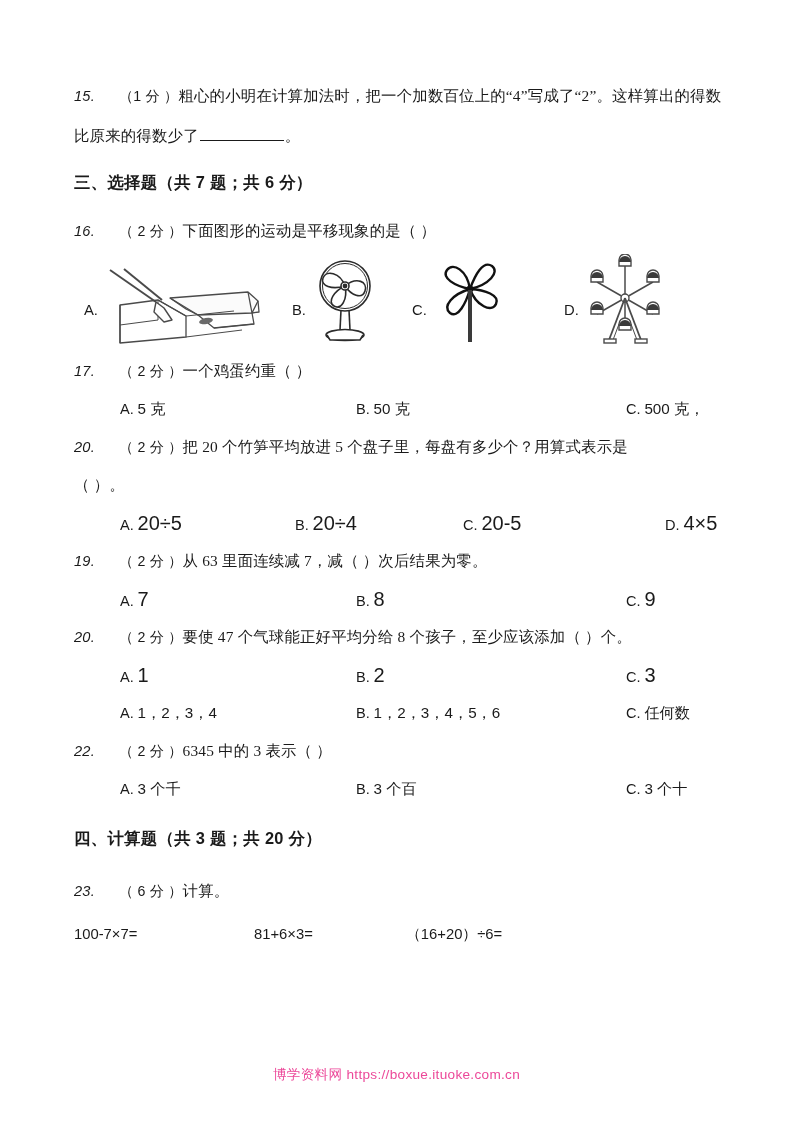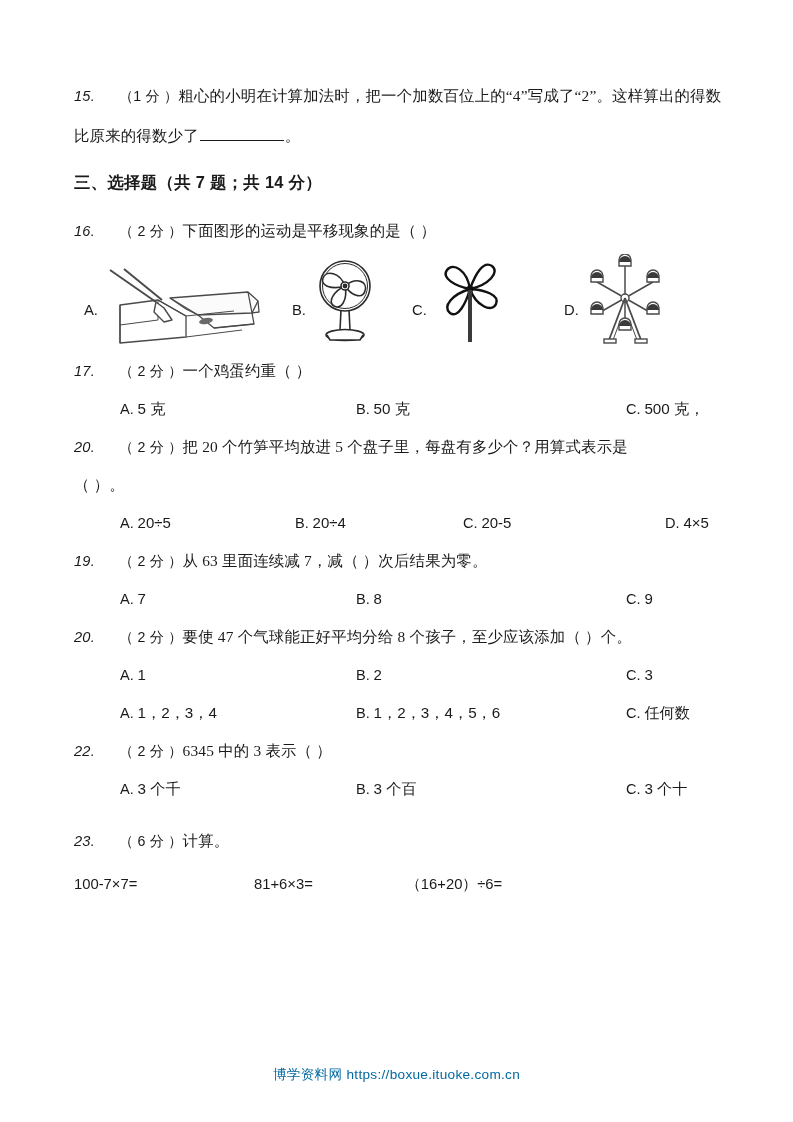--- a/index.html
+++ b/index.html
@@ -79,21 +79,21 @@
     line-height: 38px;
     white-space: nowrap;
     margin-left: 34px;
   }
   .opt .lbl {
     font-family: "Liberation Sans", "DejaVu Sans", sans-serif;
     font-size: 14.6px;
   }
   .opt .val {
     font-family: "Liberation Sans", "DejaVu Sans", sans-serif;
-    font-size: 15px;
+    font-size: 20px;
   }
   .opt .valcn { font-size: 15.2px; }
 
   .c4 .o0 { left: 12px; }
   .c4 .o1 { left: 187px; }
   .c4 .o2 { left: 355px; }
   .c4 .o3 { left: 557px; }
 
   .c3 .o0 { left: 12px; }
   .c3 .o1 { left: 248px; }
@@ -142,37 +142,37 @@
 
   
   .footer {
     position: absolute;
     left: 0;
     top: 1066px;
     width: 793px;
     text-align: center;
     font-family: "Liberation Sans", "DejaVu Sans", sans-serif;
     font-size: 13.6px;
-    color: #0369a1;
+    color: #ec4899;
     letter-spacing: 0.3px;
   }
 
   svg { display: block; }
 </style>
 </head>
 <body>
 
 <div class="page">
   <div class="content">
 
     <div class="q-line wrap" style="line-height:40px;">
       <span class="q-num">15.</span><span class="q-score">（1 分 ）</span><span class="q-text">粗心的小明在计算加法时，把一个加数百位上的“4”写成了“2”。这样算出的得数比原来的得数少了</span><span class="blank-line"></span><span class="q-text">。</span>
     </div>
 
-    <div class="section-head" style="margin-top:6px;">三、选择题（共 7 题；共 14 分）</div>
+    <div class="section-head" style="margin-top:6px;">三、选择题（共 7 题；共 6 分）</div>
 
     <div class="q-line" style="margin-top:10px;">
       <span class="q-num">16.</span><span class="q-score">（ 2 分 ）</span><span class="q-text">下面图形的运动是平移现象的是（    ）</span>
     </div>
 
     <div class="fig-row">
 
       <div class="fig-item f0">
         <span class="fig-label">A.</span>
         <span>
@@ -340,20 +340,21 @@
 
     <div class="q-line">
       <span class="q-num">22.</span><span class="q-score">（ 2 分 ）</span><span class="q-text">6345 中的 3 表示（     ）</span>
     </div>
     <div class="opt-row c3">
       <span class="opt o0"><span class="lbl">A.</span> <span class="val valcn">3 个千</span></span>
       <span class="opt o1"><span class="lbl">B.</span> <span class="val valcn">3 个百</span></span>
       <span class="opt o2"><span class="lbl">C.</span> <span class="val valcn">3 个十</span></span>
     </div>
 
+    <div class="section-head" style="margin-top:10px;">四、计算题（共 3 题；共 20 分）</div>
 
     <div class="q-line" style="margin-top:14px;">
       <span class="q-num">23.</span><span class="q-score">（ 6 分 ）</span><span class="q-text">计算。</span>
     </div>
     <div class="calc-row" style="margin-top:6px;">
       <span class="calc k0">100-7×7=</span>
       <span class="calc k1">81+6×3=</span>
       <span class="calc k2">（16+20）÷6=</span>
     </div>
 

